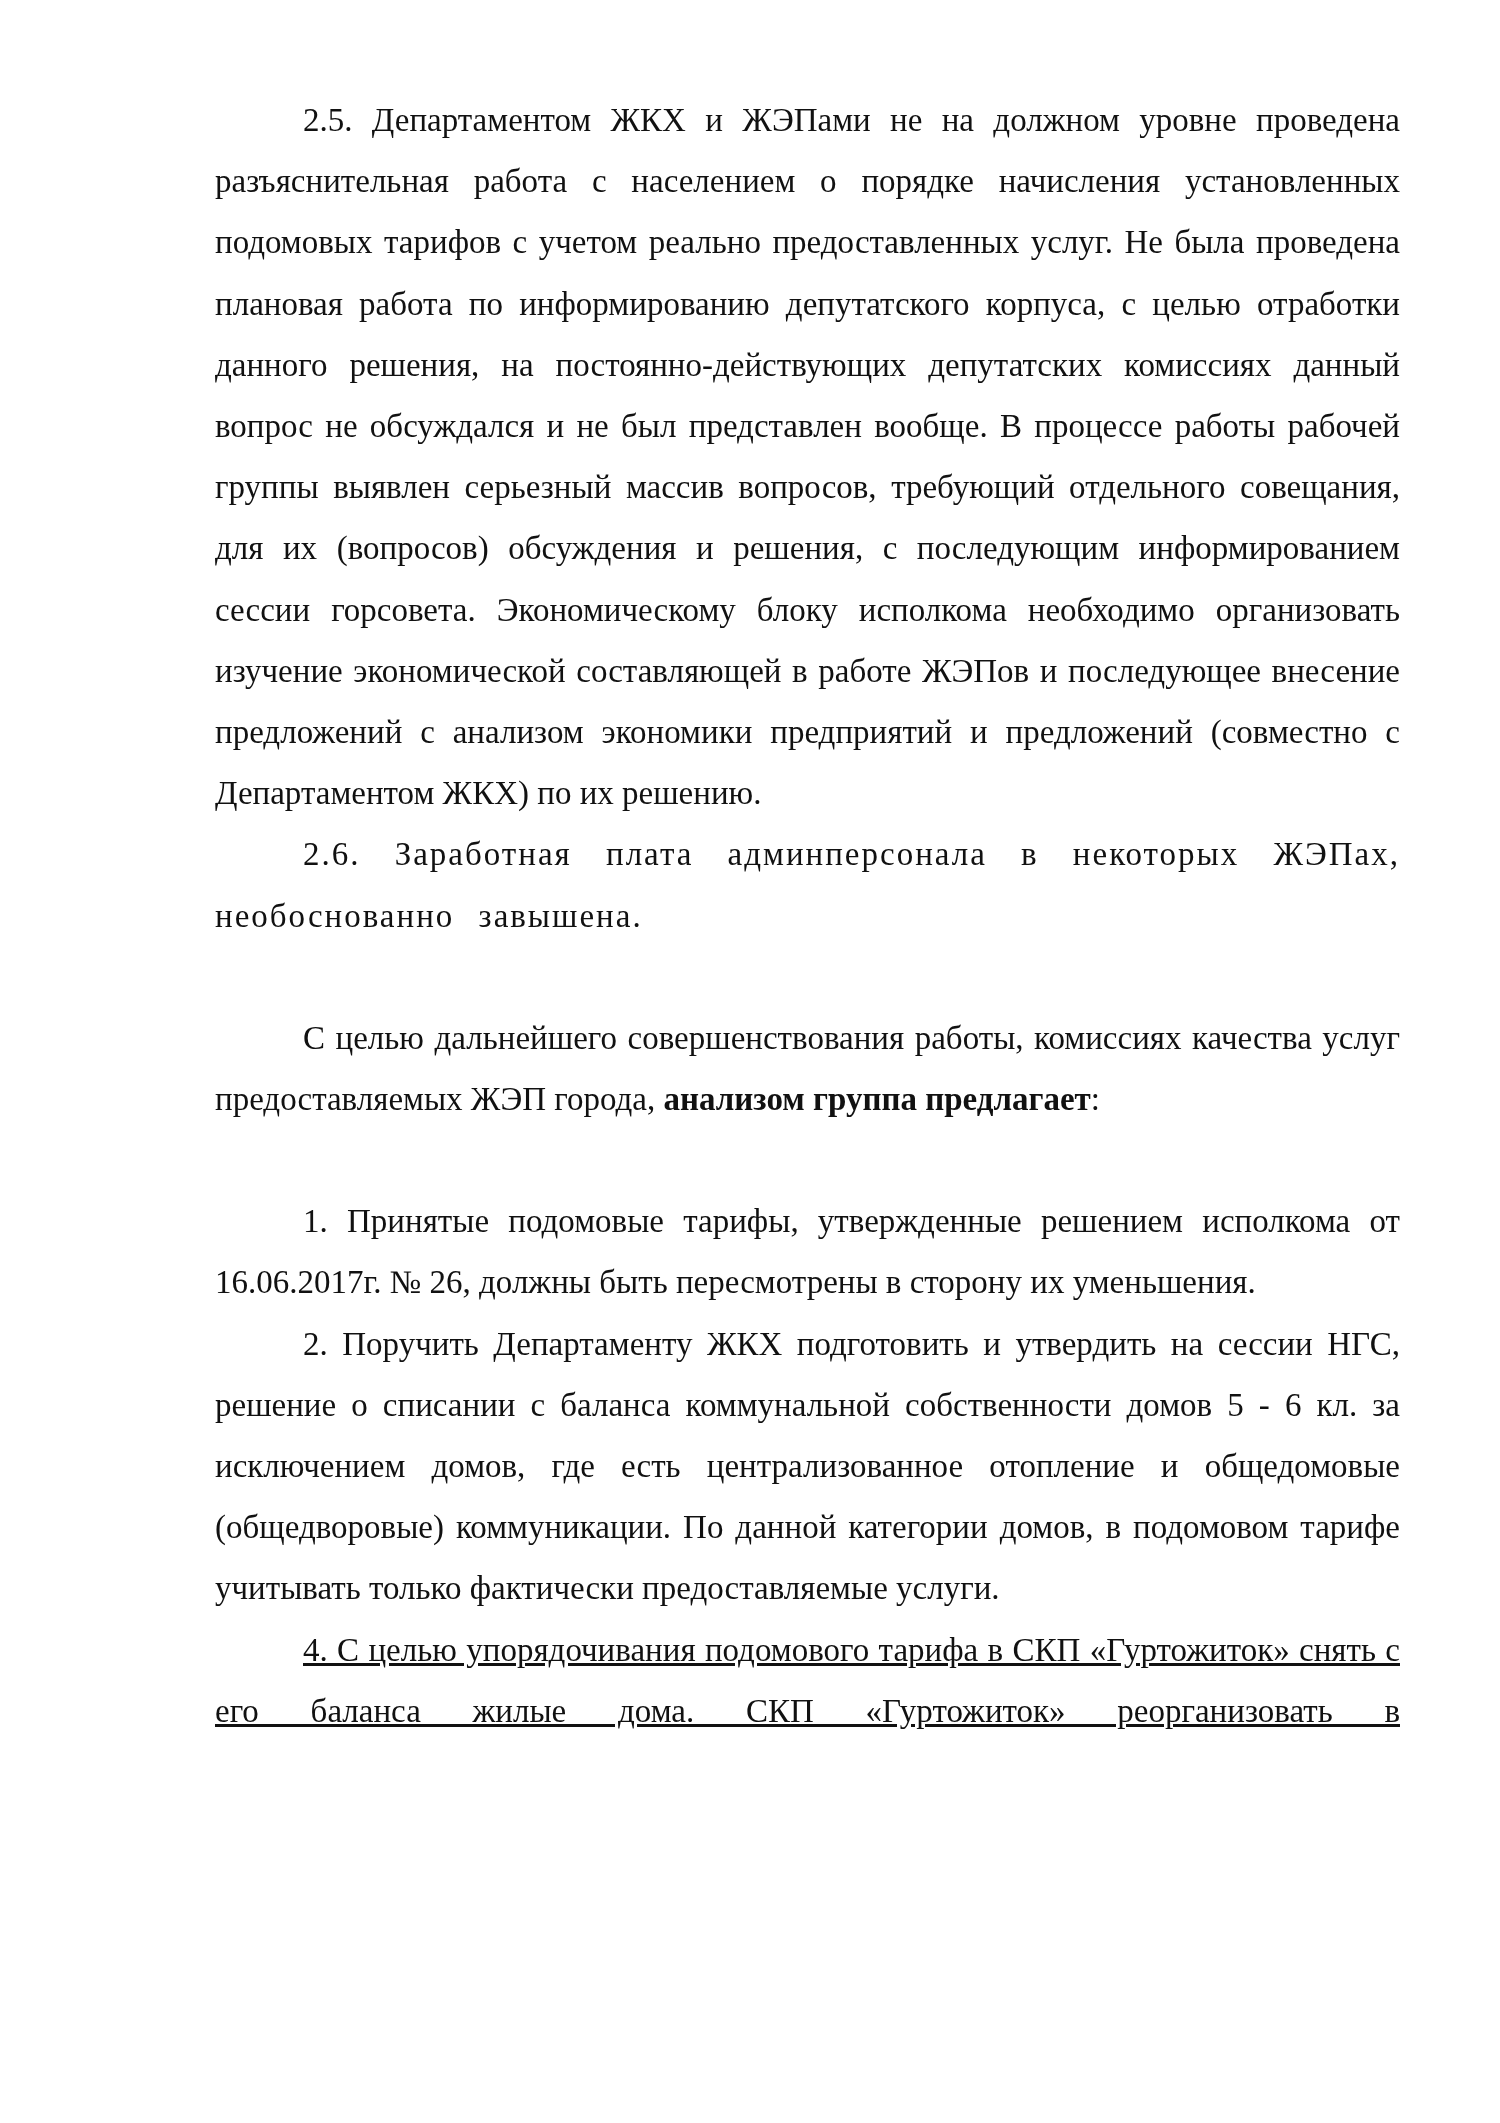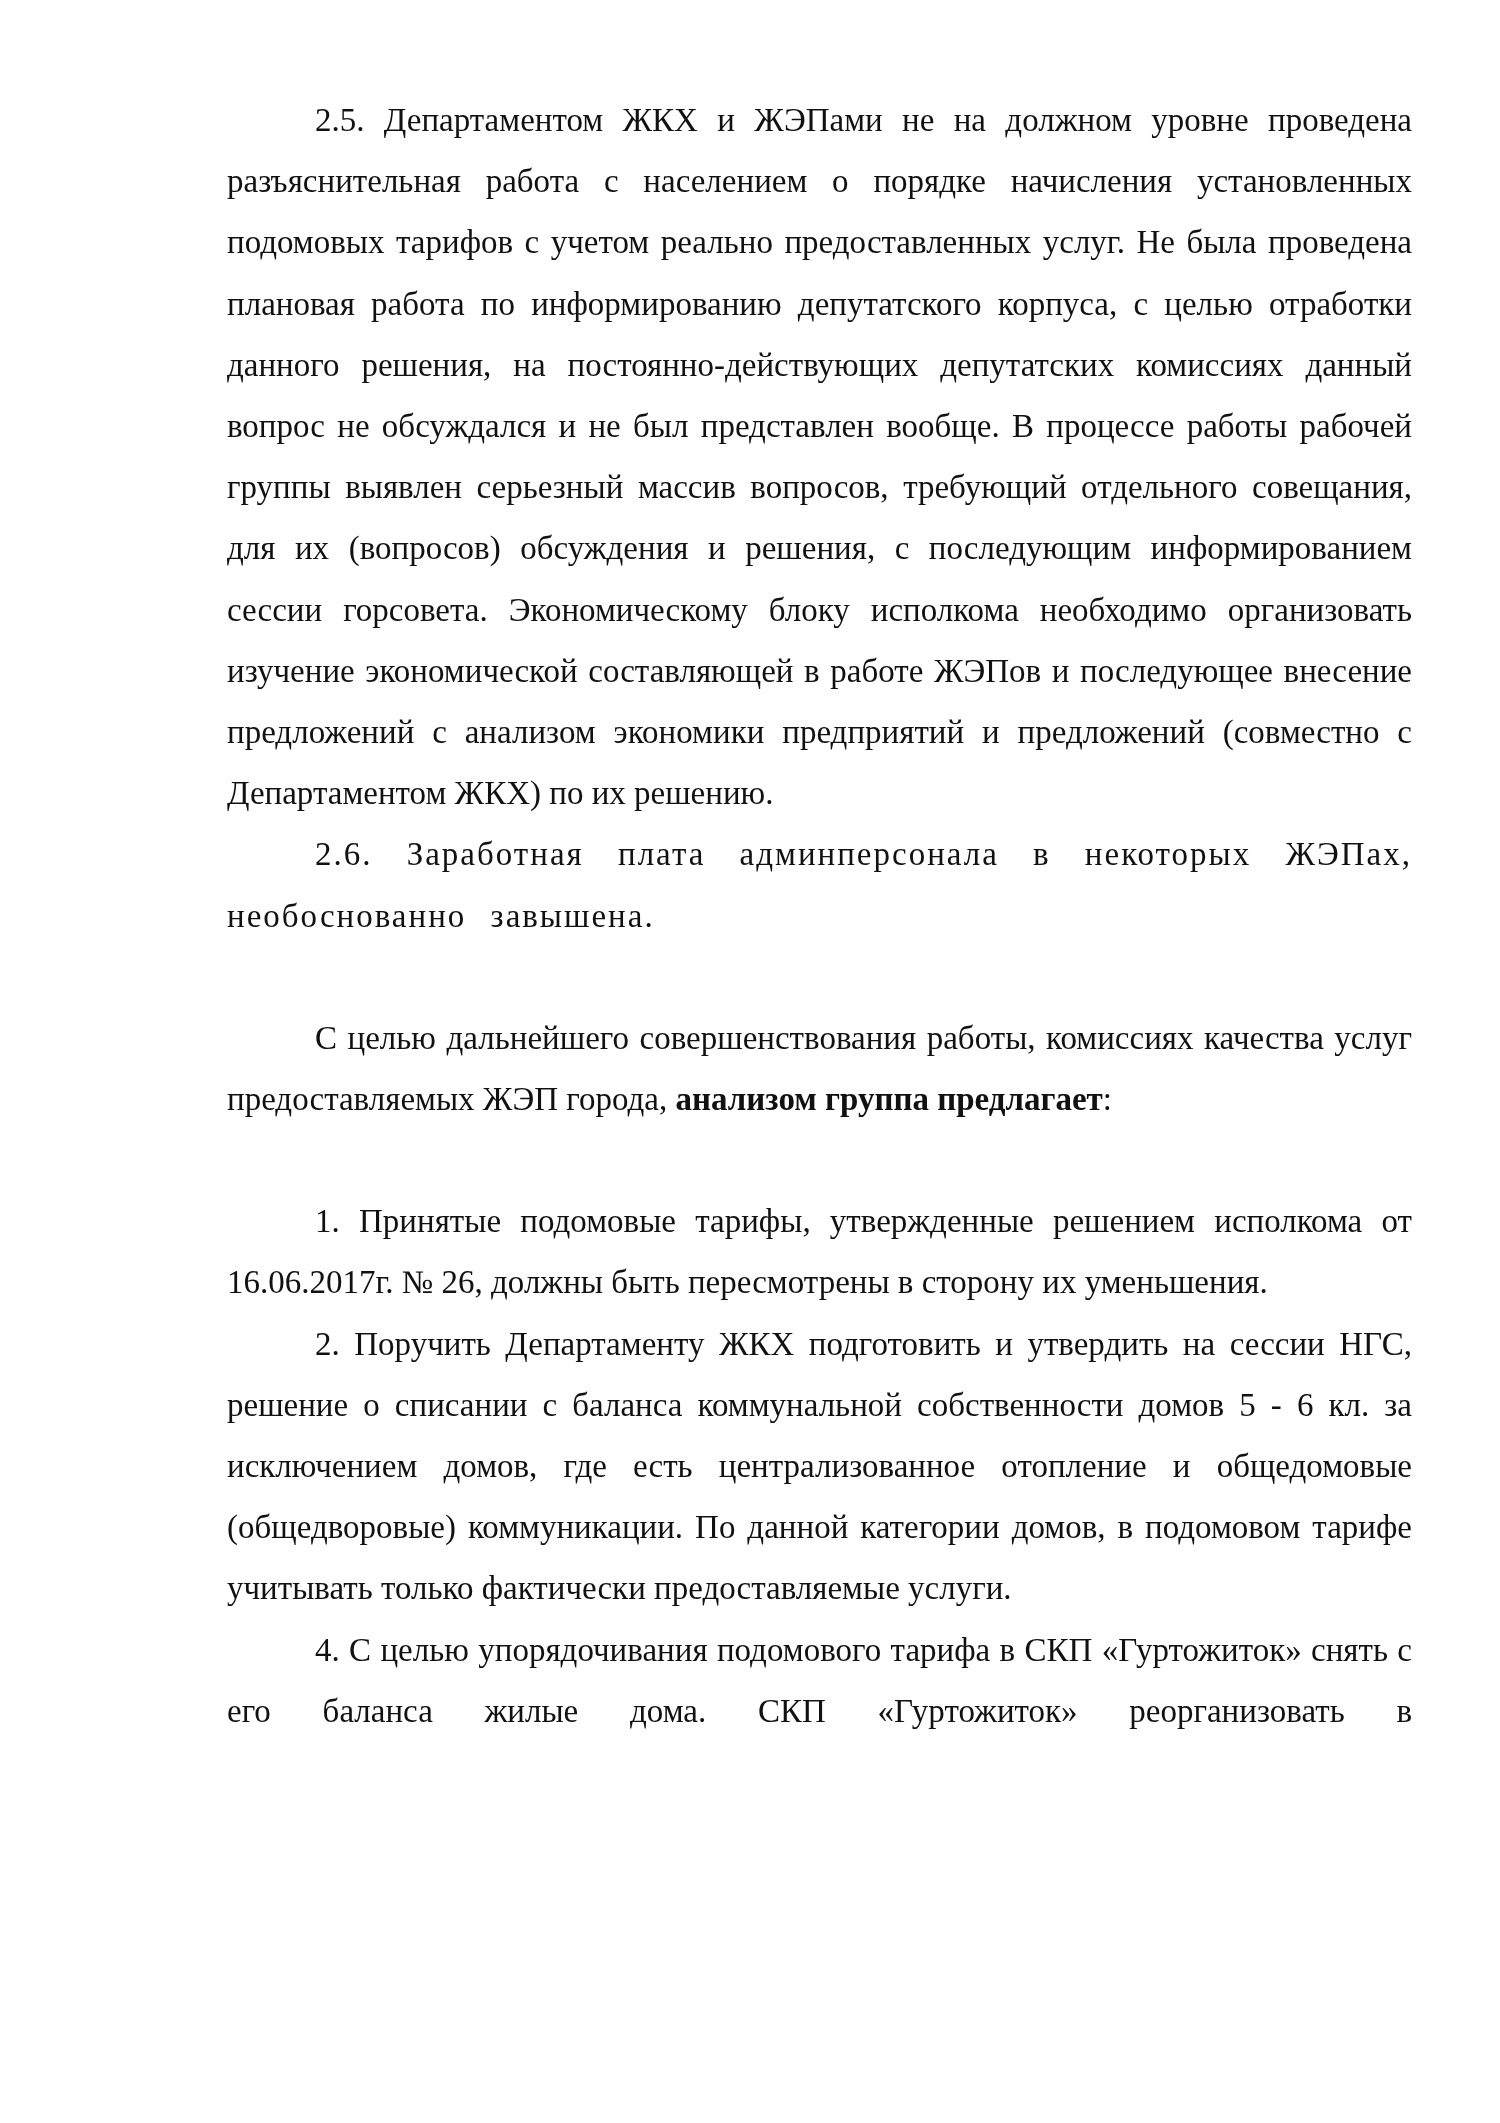--- a/index.html
+++ b/index.html
@@ -1,33 +1,33 @@
 <!DOCTYPE html>
 <html><head>
   <meta charset="utf-8">
   <style>
     html, body { margin: 0; padding: 0; background: #ffffff; }
     body { width: 1500px; height: 2123px; overflow: hidden; position: relative; }
     .page {
       position: absolute;
-      left: 227px;
+      left: 215px;
       top: 90px;
       width: 1185px;
       font-family: "Liberation Serif", "DejaVu Serif", serif;
       font-size: 33px;
       line-height: 61.2px;
       color: #111111;
       text-align: justify;
       text-justify: inter-word;
     }
     .para { margin: 0; text-indent: 88px; }
     .para.spaced { margin-top: 61px; }
     .para.wide { letter-spacing: 2px; word-spacing: 14px; }
     .bold { font-weight: bold; }
-    .last-justify { text-align-last: justify; }
+    .last-justify { text-align-last: justify; text-decoration: underline; }
   </style>
 </head>
 <body>
 
 <div class="page">
   <p class="para">2.5. Департаментом ЖКХ и ЖЭПами не на должном уровне проведена разъяснительная работа с населением о порядке начисления установленных подомовых тарифов с учетом реально предоставленных услуг. Не была проведена плановая работа по информированию депутатского корпуса, с целью отработки данного решения, на постоянно-действующих депутатских комиссиях данный вопрос не обсуждался и не был представлен вообще. В процессе работы рабочей группы выявлен серьезный массив вопросов, требующий отдельного совещания, для их (вопросов) обсуждения и решения, с последующим информированием сессии горсовета. Экономическому блоку исполкома необходимо организовать изучение экономической составляющей в работе ЖЭПов и последующее внесение предложений с анализом экономики предприятий и предложений (совместно с Департаментом ЖКХ) по их решению.</p>
   <p class="para wide">2.6. Заработная плата админперсонала в некоторых ЖЭПах, необоснованно завышена.</p>
   <p class="para spaced"><span>С целью дальнейшего совершенствования работы, комиссиях качества услуг предоставляемых ЖЭП города, </span><span class="bold">анализом группа предлагает</span><span>:</span></p>
   <p class="para spaced">1. Принятые подомовые тарифы, утвержденные решением исполкома от 16.06.2017г. № 26, должны быть пересмотрены в сторону их уменьшения.</p>
   <p class="para">2. Поручить Департаменту ЖКХ подготовить и утвердить на сессии НГС, решение о списании с баланса коммунальной собственности домов 5 - 6 кл. за исключением домов, где есть централизованное отопление и общедомовые (общедворовые) коммуникации. По данной категории домов, в подомовом тарифе учитывать только фактически предоставляемые услуги.</p>

